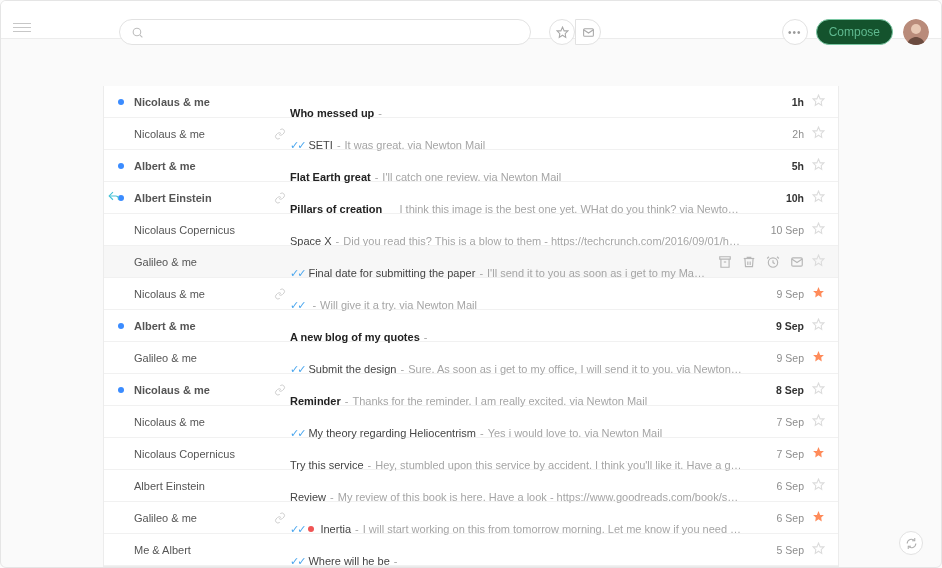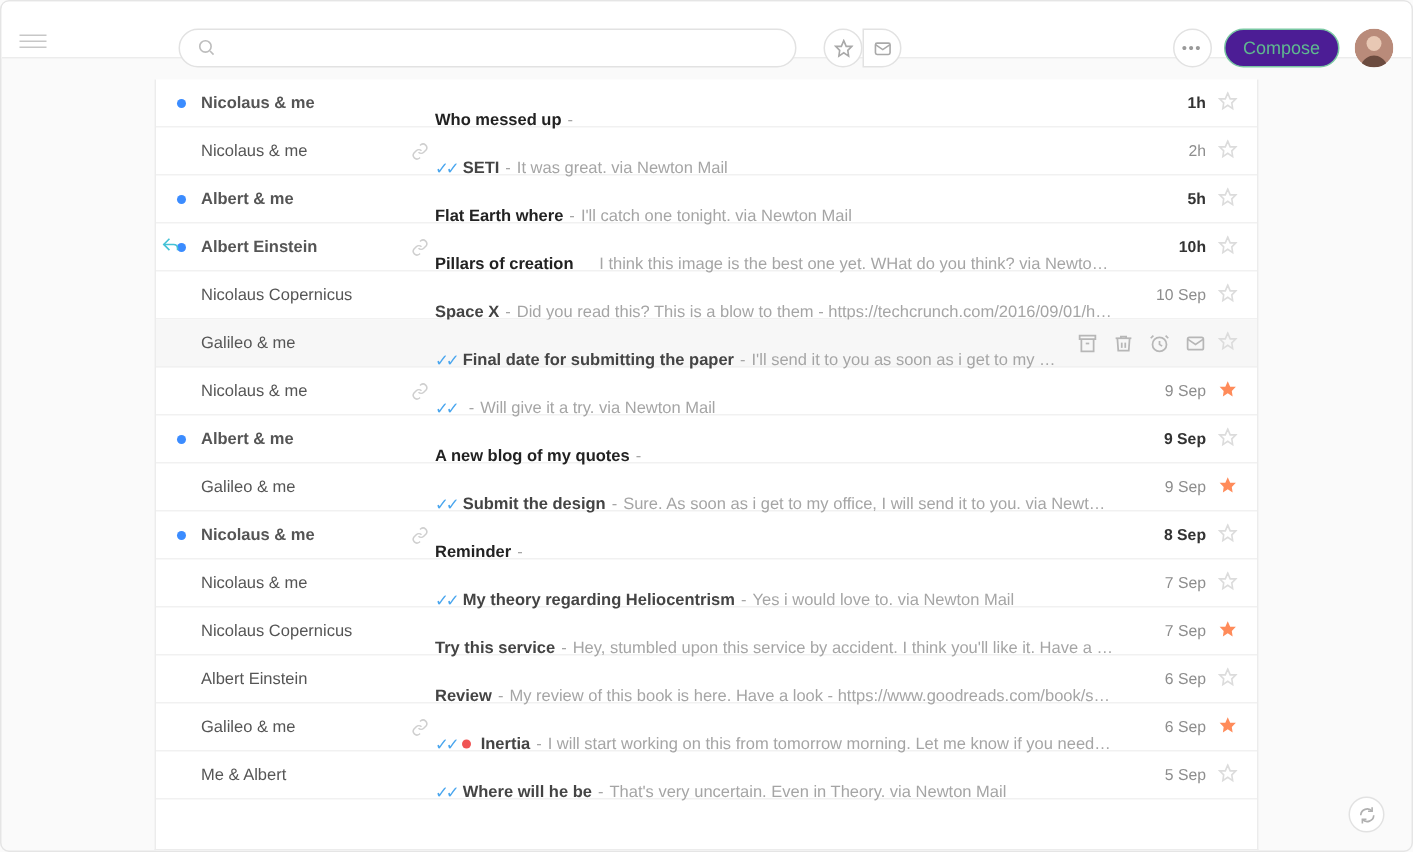--- a/index.html
+++ b/index.html
@@ -36,28 +36,28 @@
   }
   .right-tools { position: absolute; right: 12px; top: 18px; display: flex; align-items: center; }
   .more {
     width: 26px; height: 26px; border: 1px solid #e2e2e2; border-radius: 13px;
     display: inline-flex; align-items: center; justify-content: center; margin-right: 8px;
     color: #9a9a9a; cursor: pointer; background: #fff; letter-spacing: 1px; font-size: 10px;
   }
   .compose {
     height: 26px; padding: 0 12px; border: 1px solid #7ac7a3; color: #5fb98f;
     border-radius: 13px; font-size: 12px; display: inline-flex; align-items: center;
-    cursor: pointer; background: #4c1d95;
+    cursor: pointer; background: #14532d;
   }
   .avatar { width: 26px; height: 26px; border-radius: 13px; margin-left: 10px; overflow: hidden; }
   .avatar svg { width:26px; height:26px; display:block; }
 
   .content {
     position: absolute; left: 0; right: 0; top: 0; bottom: 0; padding-top: 52px;
-    display: flex; justify-content: center;
+    display: flex; justify-content: center; align-items: flex-end;
   }
   .panel {
     width: 736px; background: #fff; border: 1px solid #ececec; border-top: none;
   }
   .row {
     display: flex; align-items: center; height: 32px; font-size: 11px;
     border-bottom: 1px solid #f1f1f1; padding-left: 14px; padding-right: 10px;
     position: relative;
   }
   .row.hover { background: #f7f7f7; }
@@ -68,21 +68,21 @@
   .row.unread .sender { font-weight: 700; }
   .row .sender:not(.unread) { color:#555; }
 
   .pre { width: 20px; flex-shrink:0; display:flex; align-items:center; justify-content:center; color:#cfcfcf; }
   .pre svg { display:block; }
   .dcheck { color:#4aa6ee; letter-spacing:-2px; font-size:11px; flex-shrink:0; margin-right:4px; }
   .reddot { width:6px; height:6px; border-radius:3px; background:#f05454; flex-shrink:0; margin-right:6px; }
 
   .body { flex: 1; display: flex; align-items: center; overflow: hidden; white-space: nowrap; color:#222;margin-top:23px; }
   .row.unread .subj { font-weight: 700; color: #222; }
-  .subj { color: #444; font-weight: bold; }
+  .subj { color: #444; }
   .sep { color:#a5a5a5; margin: 0 4px; }
   .prev { color:#a5a5a5; overflow: hidden; text-overflow: ellipsis; }
 
   .when { width: 52px; text-align: right; color:#8d8d8d; font-size: 10.5px; flex-shrink: 0; margin-left: 10px; }
   .row.unread .when, .row.boldtime .when { font-weight: 700; color:#333; }
   .star-slot { width: 20px; display: flex; align-items: center; justify-content: center; flex-shrink: 0; margin-left: 4px; }
   .star { color:#dcdcdc; cursor:pointer; }
   .star.on { color:#ff8b5a; }
 
   .hover-actions {
@@ -182,23 +182,23 @@
             <span class="star"><svg width="13" height="13" viewBox="0 0 24 24" fill="none" stroke="currentColor" stroke-width="2">
                 <polygon points="12 2 15 9 22 9 17 14 18 21 12 17 6 21 7 14 2 9 9 9 12 2"></polygon>
               </svg></span>
           </span>
         </div>
         <div class="row unread">
           <span class="dot"></span>
           <span class="sender">Albert &amp; me</span>
           <span class="pre"></span>
           <span class="body">
-            <span class="subj">Flat Earth where</span>
-            <span class="sep"> - </span>
-            <span class="prev">I'll catch one tonight. via Newton Mail</span>
+            <span class="subj">Flat Earth great</span>
+            <span class="sep"> - </span>
+            <span class="prev">I'll catch one review. via Newton Mail</span>
           </span>
           <span class="when">5h</span>
           <span class="star-slot">
             <span class="star"><svg width="13" height="13" viewBox="0 0 24 24" fill="none" stroke="currentColor" stroke-width="2">
                 <polygon points="12 2 15 9 22 9 17 14 18 21 12 17 6 21 7 14 2 9 9 9 12 2"></polygon>
               </svg></span>
           </span>
         </div>
         <div class="row unread boldtime">
           <span class="reply-ico"><svg width="13" height="13" viewBox="0 0 24 24" fill="none" stroke="currentColor" stroke-width="2">
@@ -339,20 +339,21 @@
           <span class="sender">Nicolaus &amp; me</span>
           <span class="pre">
             <svg width="12" height="12" viewBox="0 0 24 24" fill="none" stroke="currentColor" stroke-width="2">
               <path d="M10 13a5 5 0 0 0 7 0l3-3a5 5 0 0 0-7-7l-1 1"></path>
               <path d="M14 11a5 5 0 0 0-7 0l-3 3a5 5 0 0 0 7 7l1-1"></path>
             </svg>
           </span>
           <span class="body">
             <span class="subj">Reminder</span>
             <span class="sep"> - </span>
+            <span class="prev">Thanks for the reminder. I am really excited. via Newton Mail</span>
           </span>
           <span class="when">8 Sep</span>
           <span class="star-slot">
             <span class="star"><svg width="13" height="13" viewBox="0 0 24 24" fill="none" stroke="currentColor" stroke-width="2">
                 <polygon points="12 2 15 9 22 9 17 14 18 21 12 17 6 21 7 14 2 9 9 9 12 2"></polygon>
               </svg></span>
           </span>
         </div>
         <div class="row">
           <span class="dot none"></span>
@@ -427,21 +428,20 @@
           </span>
         </div>
         <div class="row">
           <span class="dot none"></span>
           <span class="sender">Me &amp; Albert</span>
           <span class="pre"></span>
           <span class="body">
             <span class="dcheck">✓✓</span>
             <span class="subj">Where will he be</span>
             <span class="sep"> - </span>
-            <span class="prev">That's very uncertain. Even in Theory. via Newton Mail</span>
           </span>
           <span class="when">5 Sep</span>
           <span class="star-slot">
             <span class="star"><svg width="13" height="13" viewBox="0 0 24 24" fill="none" stroke="currentColor" stroke-width="2">
                 <polygon points="12 2 15 9 22 9 17 14 18 21 12 17 6 21 7 14 2 9 9 9 12 2"></polygon>
               </svg></span>
           </span>
         </div>
       </div>
   </div>

